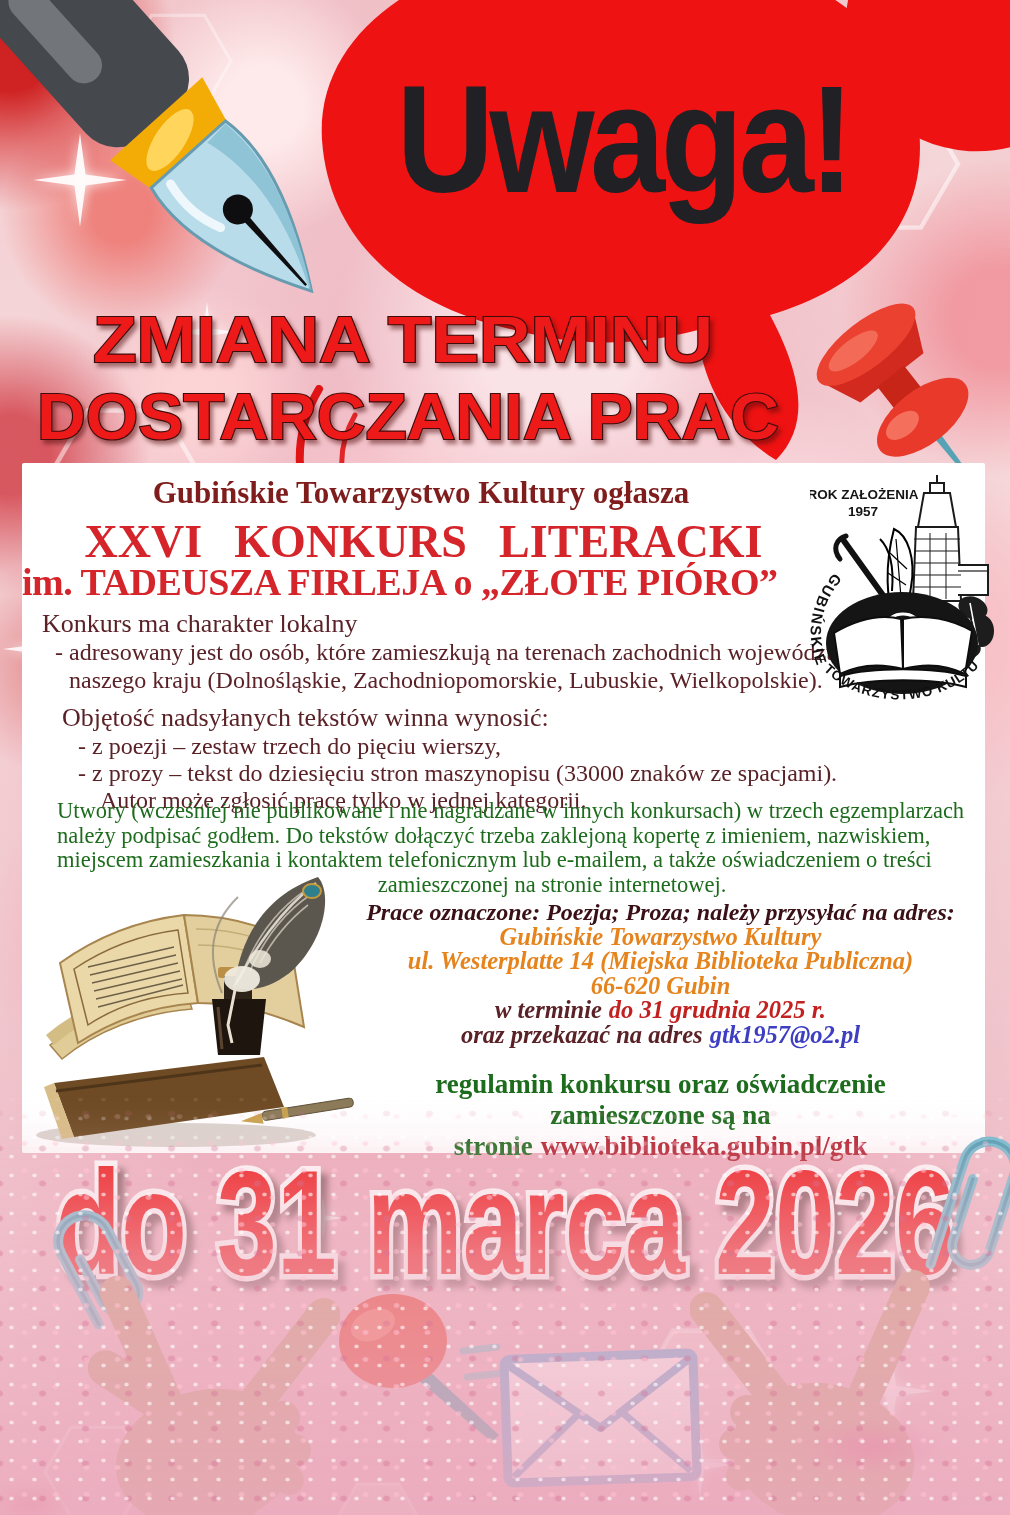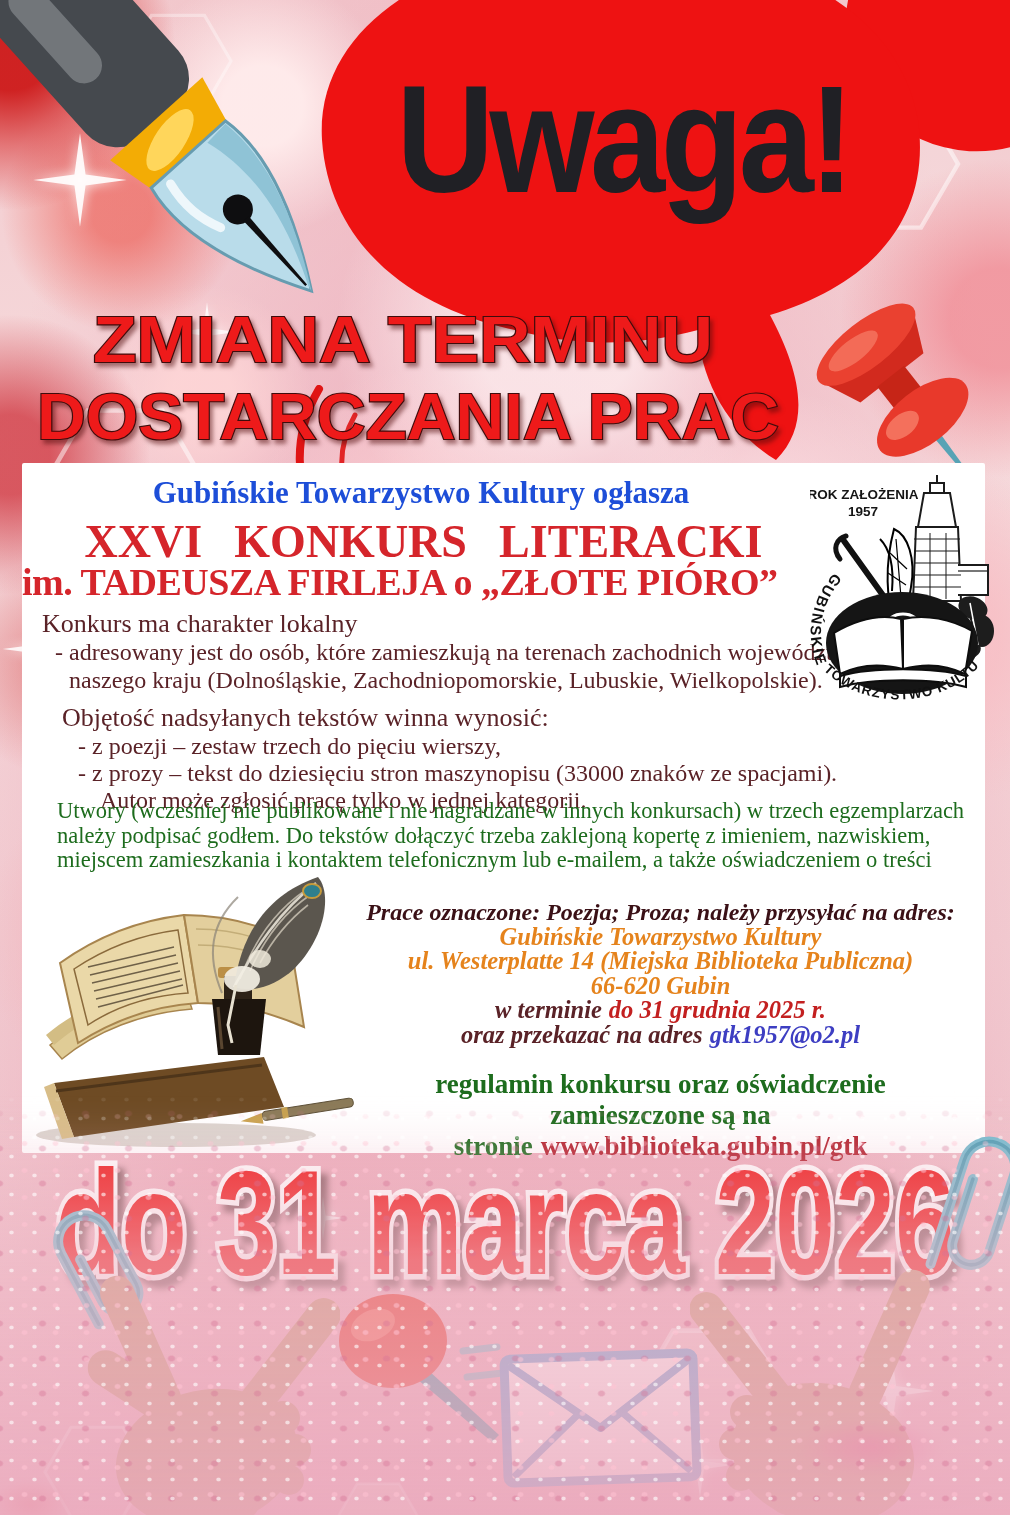--- a/index.html
+++ b/index.html
@@ -35,21 +35,21 @@
   .sparkle{position:absolute;filter:drop-shadow(0 0 6px rgba(255,255,255,.9));}
   .abs{position:absolute;}
   
   .corner-blob{position:absolute;left:845px;top:-95px;width:258px;height:246px;background:#ee1212;border-radius:50%;transform:rotate(14deg);}
   .uwaga{position:absolute;left:372px;top:64px;width:492px;text-align:center;
     font-family:"Liberation Sans","DejaVu Sans",sans-serif;font-weight:bold;
     font-size:150px;line-height:1;color:#202025;letter-spacing:-5px;transform:scale(.9,1.02);}
   
   .card{position:absolute;left:22px;top:463px;width:963px;height:690px;background:#ffffff;border-radius:2px;}
   .card .intro{position:absolute;left:0;right:165px;top:12px;text-align:center;
-    font-weight:bold;font-size:31px;color:#1d4ed8;white-space:nowrap;}
+    font-weight:bold;font-size:31px;color:#7f1d1d;white-space:nowrap;}
   .card .title1{position:absolute;left:0;right:160px;top:52px;text-align:center;
     font-weight:bold;font-size:46px;color:#d5252b;word-spacing:.45em;white-space:nowrap;}
   .card .title2{position:absolute;left:0;right:160px;top:97px;text-align:left;
     font-weight:bold;font-size:38px;color:#d5252b;letter-spacing:-.5px;white-space:nowrap;}
   .block{position:absolute;font-weight:normal;color:#5a2227;}
   .block div{white-space:nowrap;}
   .b-local{left:20px;top:147px;font-size:24px;line-height:28px;}
   .b-local .h{font-size:26px;}
   .b-vol{left:40px;top:240px;font-size:24px;line-height:27px;}
   .b-vol .h{font-size:26px;line-height:30px;}
@@ -180,20 +180,21 @@
       <div class="h">Objętość nadsyłanych tekstów winna wynosić:</div>
       <div style="margin-left:16px;">- z poezji – zestaw trzech do pięciu wierszy,</div>
       <div style="margin-left:16px;">- z prozy – tekst do dziesięciu stron maszynopisu (33000 znaków ze spacjami).</div>
       <div style="margin-left:38px;">Autor może zgłosić pracę tylko w jednej kategorii.</div>
     </div>
 
     <div class="block b-rules">
       <div style="margin-left:15px;">Utwory (wcześniej nie publikowane i nie nagradzane w innych konkursach) w trzech egzemplarzach</div>
       <div style="margin-left:15px;">należy podpisać godłem. Do tekstów dołączyć trzeba zaklejoną kopertę z imieniem, nazwiskiem,</div>
       <div style="margin-left:15px;">miejscem zamieszkania i kontaktem telefonicznym lub e-mailem, a także oświadczeniem o treści</div>
+      <div style="margin-left:95px;text-align:center;width:830px;">zamieszczonej na stronie internetowej.</div>
     </div>
 
     <div class="addr">
       <div class="h">Prace oznaczone: Poezja; Proza; należy przysyłać na adres:</div>
       <div>Gubińskie Towarzystwo Kultury</div>
       <div>ul. Westerplatte 14 (Miejska Biblioteka Publiczna)</div>
       <div>66-620 Gubin</div>
       <div><span class="maroon">w terminie</span><span class="red">do 31 grudnia 2025 r.</span></div>
       <div><span class="maroon">oraz przekazać na adres</span><span class="blue">gtk1957@o2.pl</span></div>
     </div>

